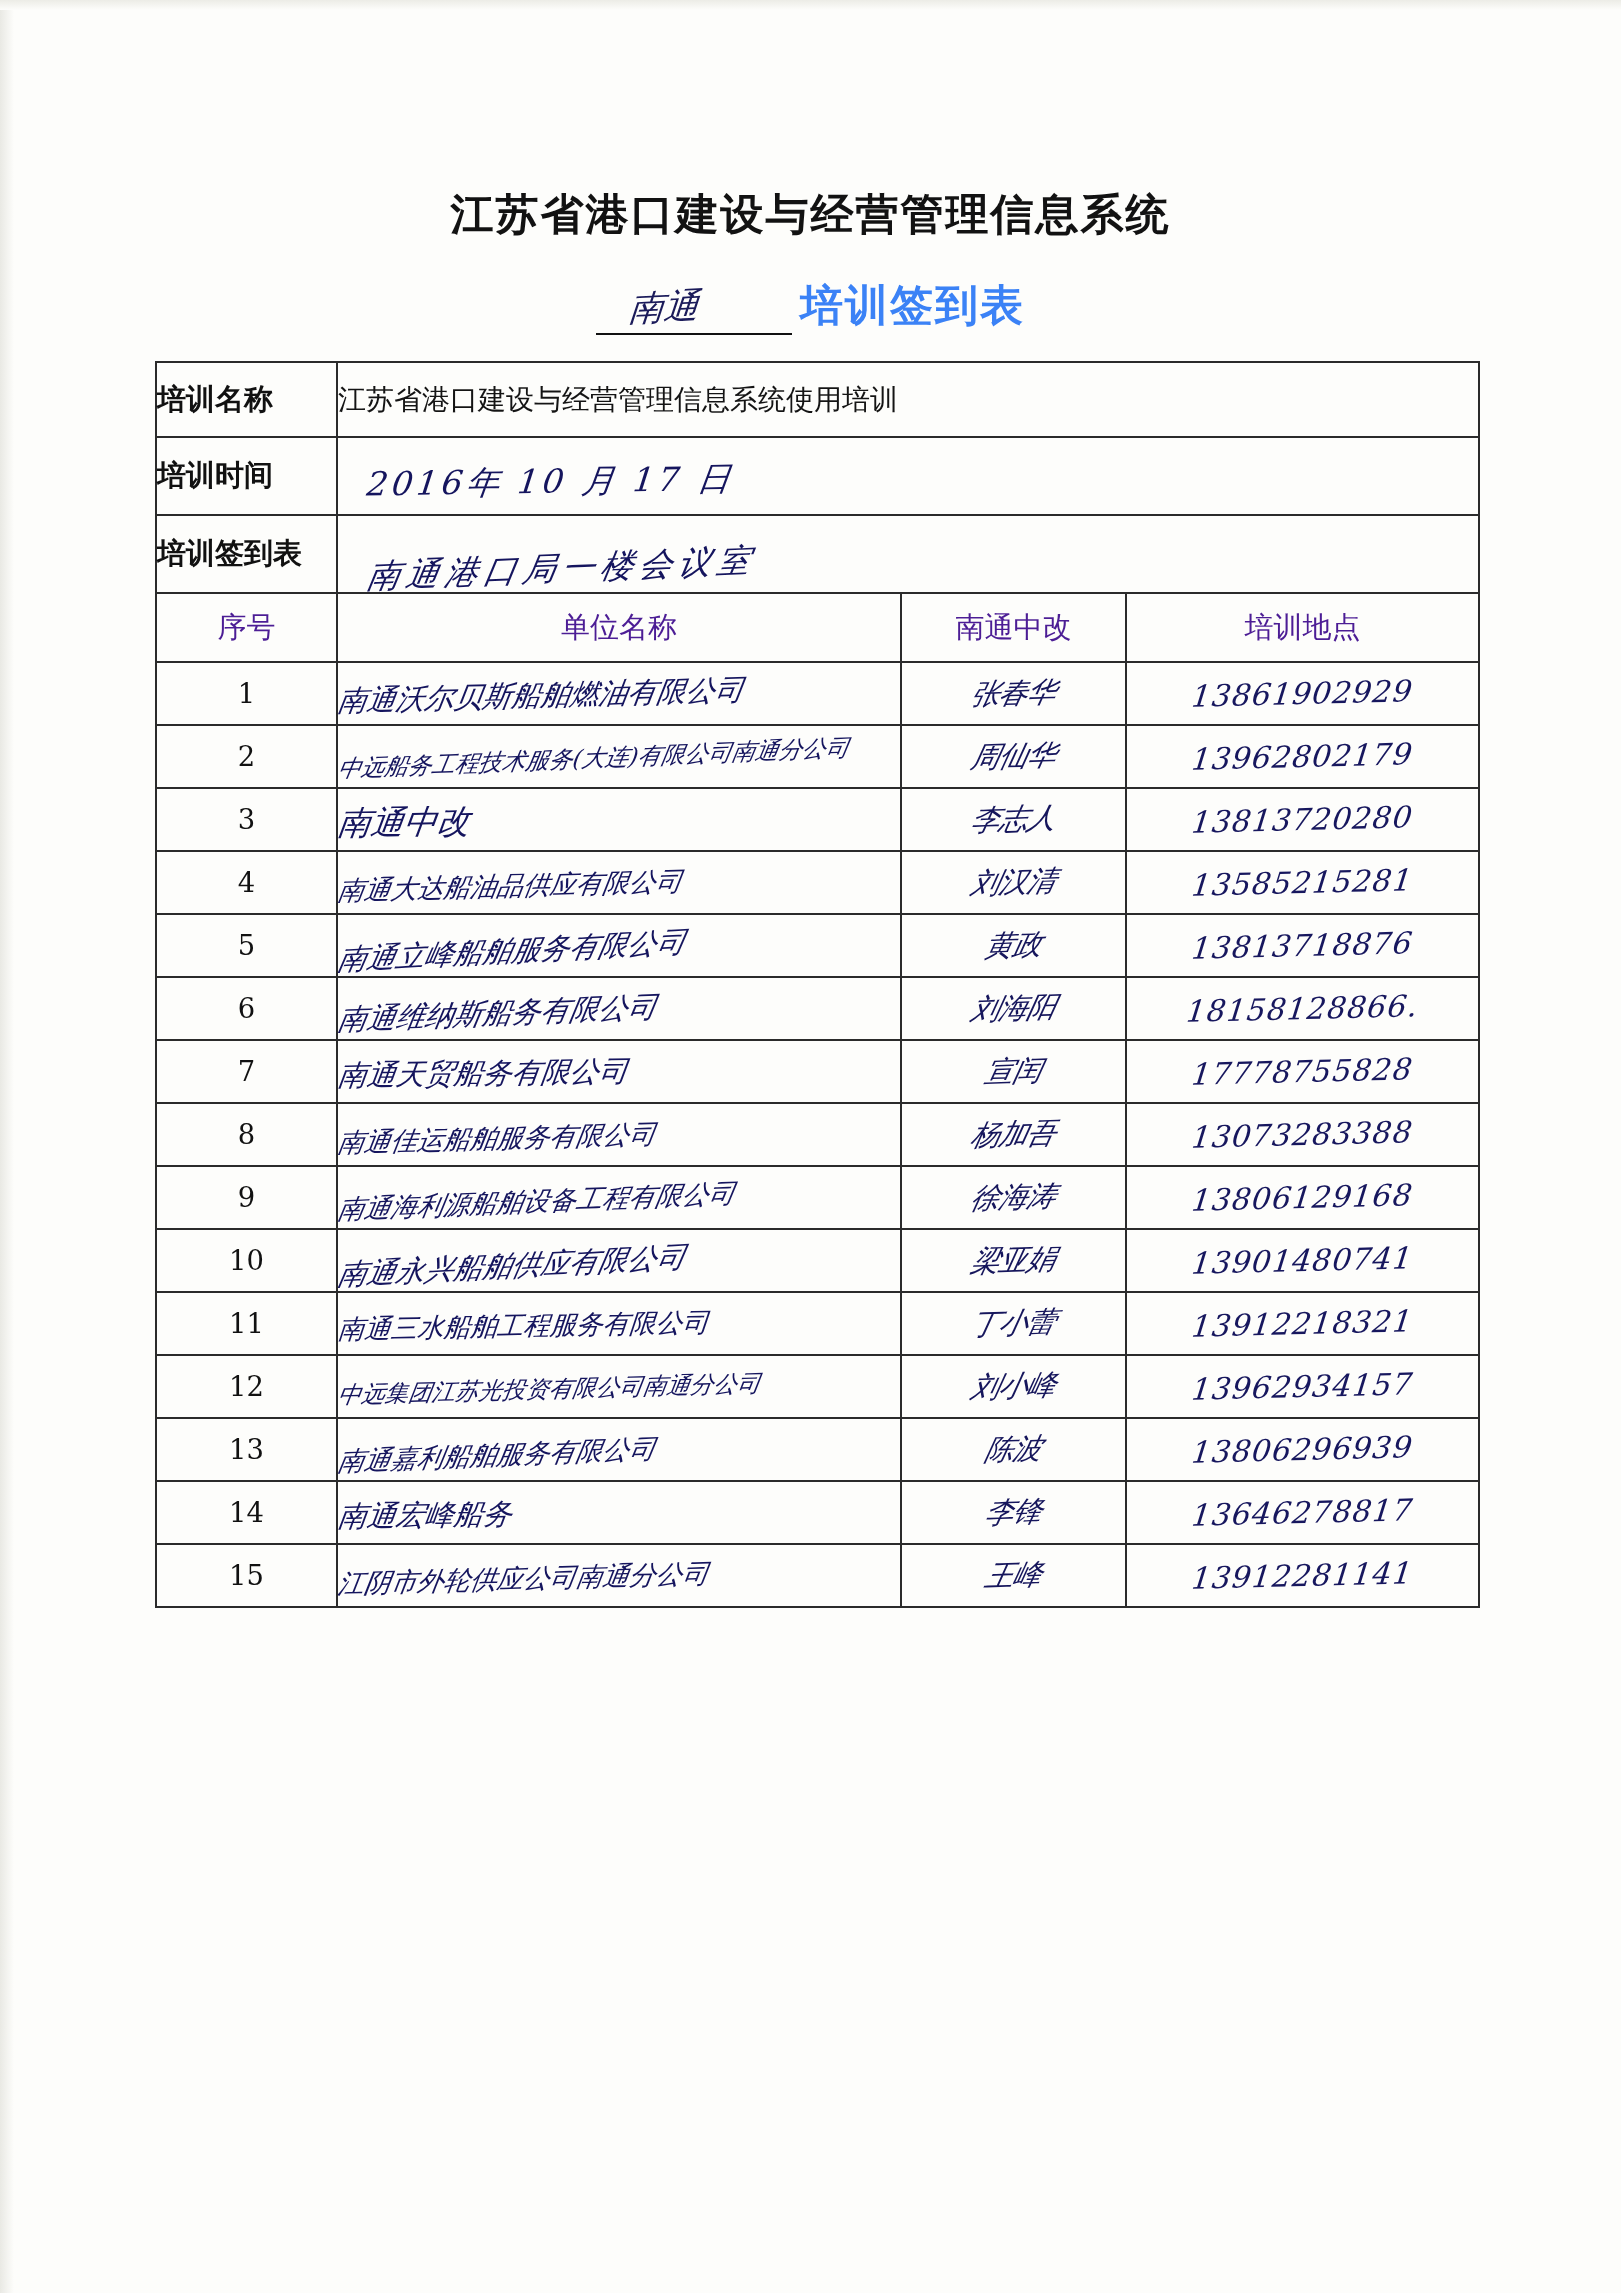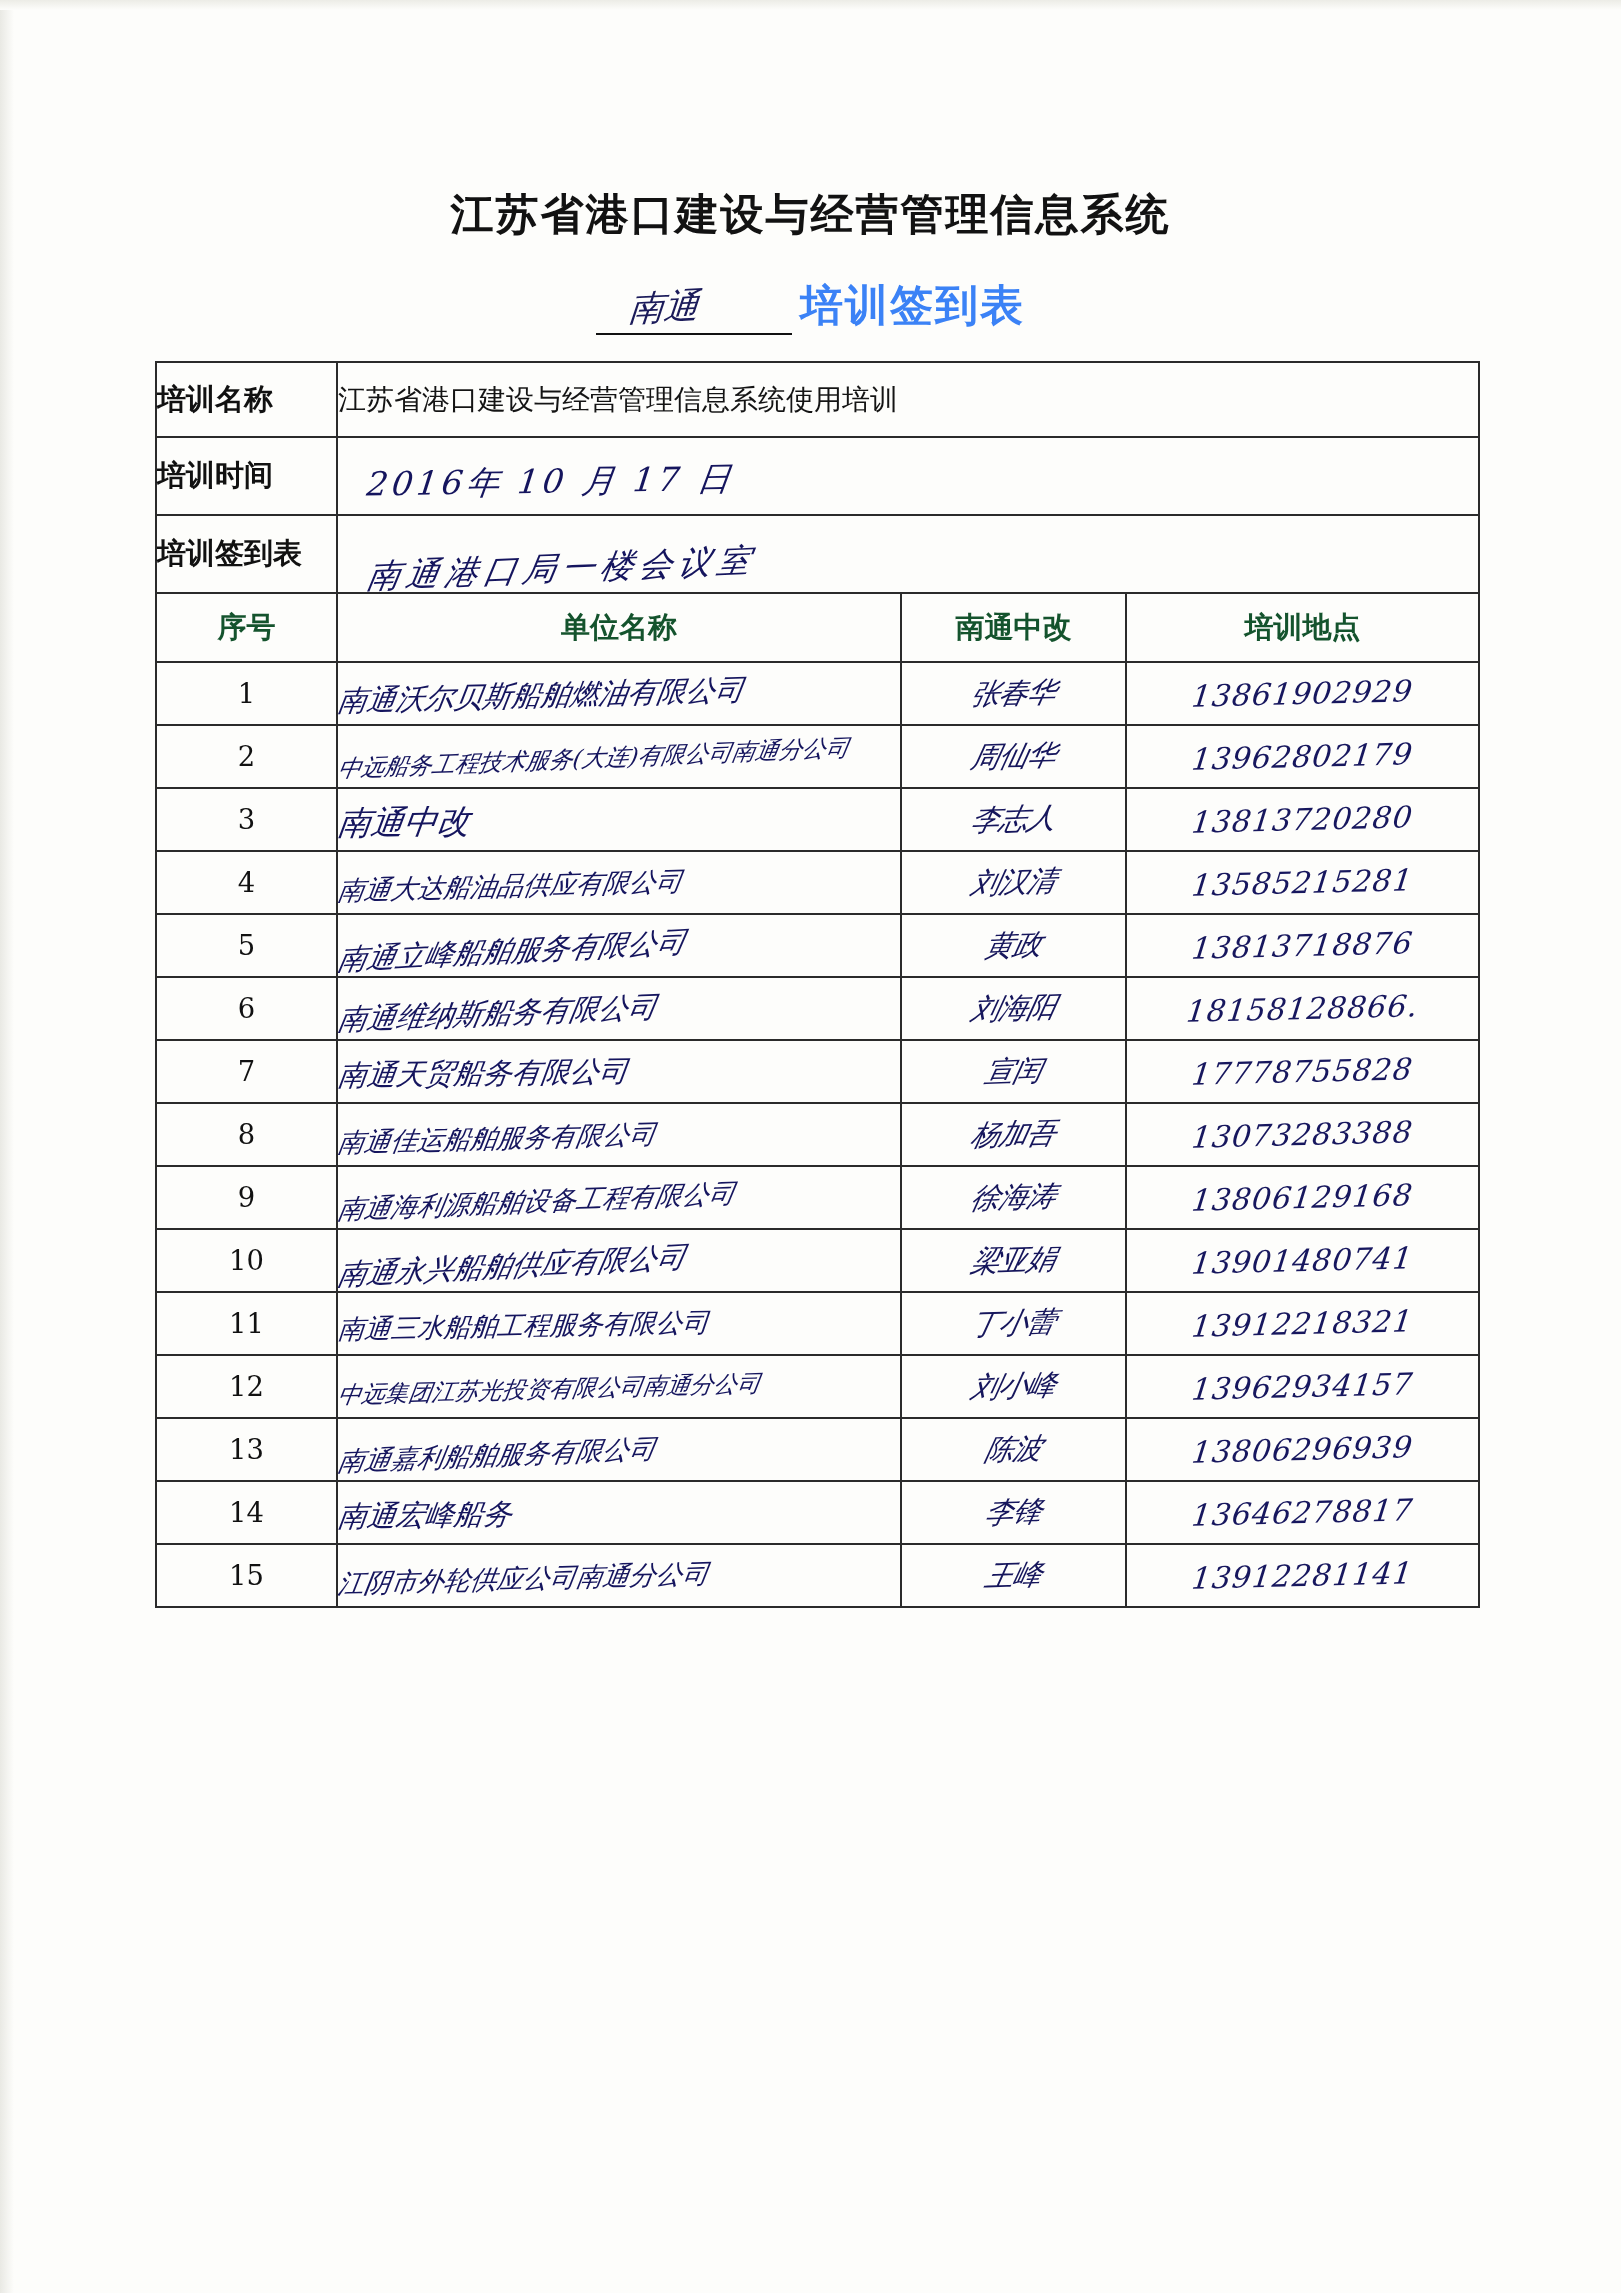--- a/index.html
+++ b/index.html
@@ -104,22 +104,22 @@
   .printed {
     font-size: 28px;
     font-family: "DejaVu Sans", sans-serif;
     color: #141414;
     padding-left: 15.7px;
     margin-left: 34px;
   }
   .hdr {
     text-align: center;
     font-size: 29px;
-    font-weight: bold;
-    color: #14532d;
+    font-weight: normal;
+    color: #4c1d95;
     height: 67px;
   }
   .num {
     text-align: center;
     font-size: 27.4px;
     font-family: "DejaVu Serif", serif;
     color: #111;
     height: 61px;
   }
 

